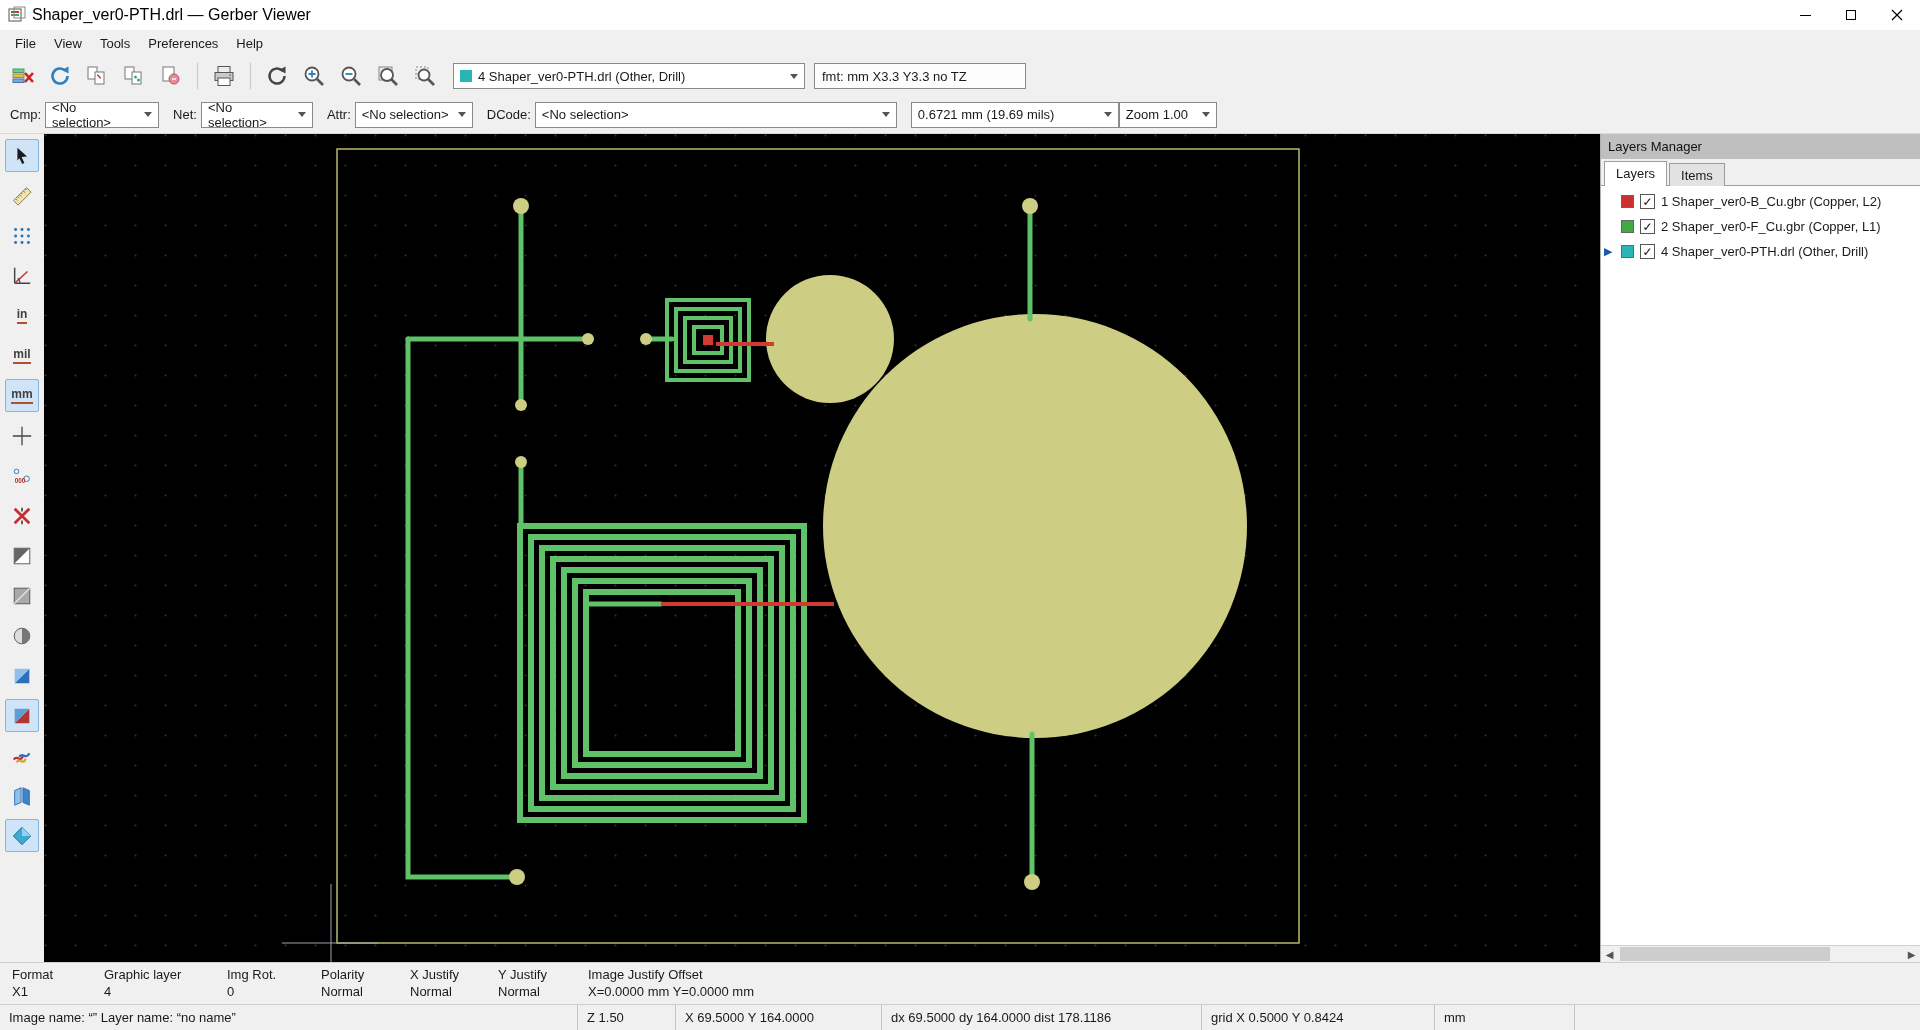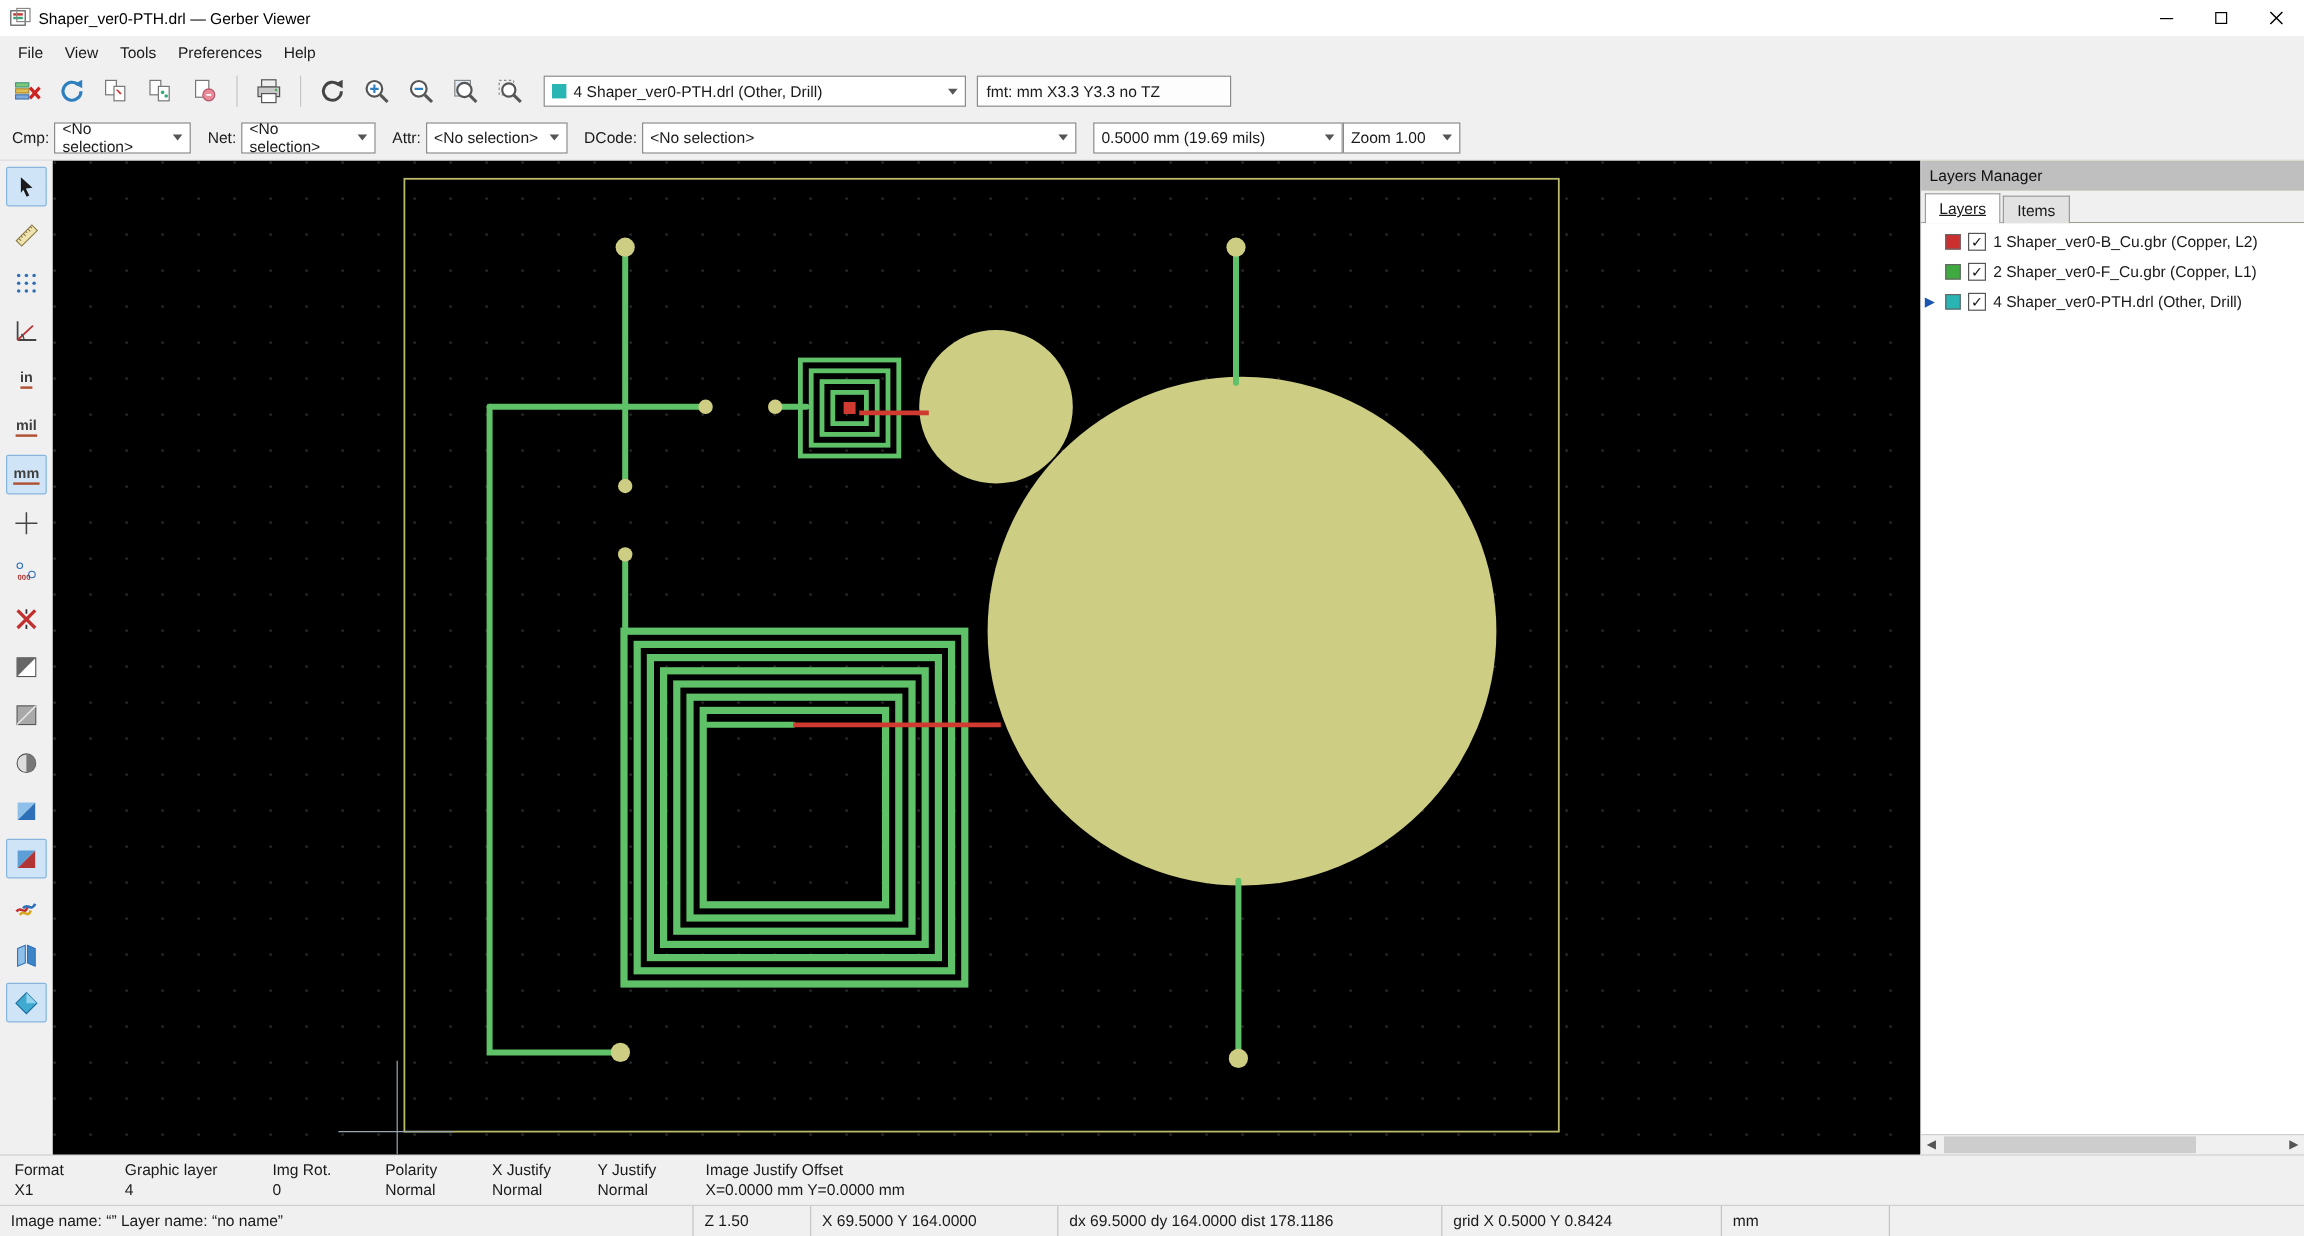--- a/index.html
+++ b/index.html
@@ -5,21 +5,21 @@
   * { box-sizing: border-box; margin: 0; padding: 0; }
   html,body { width:1920px; height:1030px; overflow:hidden; }
   body {
     font-family: "Liberation Sans", sans-serif;
     font-size: 13px; color:#1a1a1a; background:#f0f0f0;
     display:flex; flex-direction:column;
   }
   
   .titlebar { height:30px; background:#ffffff; display:flex; align-items:center; flex:0 0 auto; }
   .app-icon { width:18px; height:18px; margin:0 6px 0 8px; }
-  .titlebar .title { font-size:13px; color:#000; }
+  .titlebar .title { font-size:16px; color:#000; }
   .win-controls { margin-left:auto; display:flex; height:100%; }
   .win-btn { width:46px; height:100%; display:flex; align-items:center; justify-content:center; }
   .glyph-min { width:11px; height:1px; background:#000; display:block; }
   .glyph-max { width:10px; height:10px; border:1px solid #000; display:block; }
   
   .menubar { height:26px; background:#f0f0f0; display:flex; align-items:center; padding-left:6px; flex:0 0 auto; }
   .menu-item { padding:4px 9px; }
   
   .toolbar1 { height:40px; display:flex; align-items:center; padding:0 6px; gap:3px; flex:0 0 auto; background:#f0f0f0; }
   .toolbar2 { height:38px; display:flex; align-items:center; padding:0 10px; flex:0 0 auto; background:#f0f0f0; border-bottom:1px solid #dadada; }
@@ -47,21 +47,21 @@
   .spiral-lg rect { stroke:var(--trace,#5fc168); stroke-width:6; fill:none; }
   .rednet path { stroke:var(--net,#d03a30); stroke-width:4; fill:none; }
   .redfill { fill:var(--net,#d03a30); }
   .pads circle { fill:var(--drill,#cdcd84); }
   .cursor-cross path { stroke:#9aa6b0; stroke-width:1; fill:none; }
   
   .layerspanel { width:320px; flex:0 0 auto; background:#fef9c3; border-left:1px solid #b0b0b0; display:flex; flex-direction:column; }
   .lp-header { height:25px; background:#bfbfbf; display:flex; align-items:center; padding-left:7px; color:#111; flex:0 0 auto; }
   .lp-tabs { height:27px; background:#f0f0f0; display:flex; align-items:flex-end; padding-left:3px; border-bottom:1px solid #9d9d9d; flex:0 0 auto; }
   .lp-tab { padding:4px 11px 3px; border:1px solid #9d9d9d; border-bottom:none; background:#e2e2e2; margin-right:2px; position:relative; top:1px; }
-  .lp-tab.active { background:#fff; padding-bottom:5px;text-decoration:underline; }
+  .lp-tab.active { background:#fff; padding-bottom:5px; }
   .lp-list { flex:1 1 auto; background:#fff; padding-top:3px; }
   .lp-row { height:25px; display:flex; align-items:center; padding-left:3px; gap:6px; }
   .lp-arrow { width:11px; color:#1a56b0; font-size:11px; visibility:hidden; }
   .lp-row.selected .lp-arrow { visibility:visible; }
   .lp-swatch { width:13px; height:13px; border:1px solid #666; flex:0 0 auto; }
   .lp-check { width:15px; height:15px; border:1px solid #555; background:#fff; display:flex; align-items:center; justify-content:center; flex:0 0 auto; }
   .lp-check.checked::after { content:"✓"; font-size:12px; color:#111; line-height:1; }
   .lp-scroll { height:17px; background:#f0f0f0; border-top:1px solid #cfcfcf; display:flex; align-items:center; flex:0 0 auto; }
   .lp-scroll .arrow { width:17px; height:100%; display:flex; align-items:center; justify-content:center; color:#555; font-size:10px; }
   .lp-scroll .track { flex:1; height:100%; position:relative; }
@@ -216,21 +216,21 @@
   <div class="combo" style="width:118px;">
     <span>&lt;No selection&gt;</span>
     <span class="chev"></span>
   </div>
   <span class="tb2-label">DCode:</span>
   <div class="combo" style="width:362px;">
     <span>&lt;No selection&gt;</span>
     <span class="chev"></span>
   </div>
   <div class="combo" style="width:208px; margin-left:14px;">
-    <span>0.5000 mm (19.69 mils)</span>
+    <span>0.6721 mm (19.69 mils)</span>
     <span class="chev"></span>
   </div>
   <div class="combo" style="width:98px; margin-left:0;">
     <span>Zoom 1.00</span>
     <span class="chev"></span>
   </div>
 </div>
 
 <div class="main">
 

